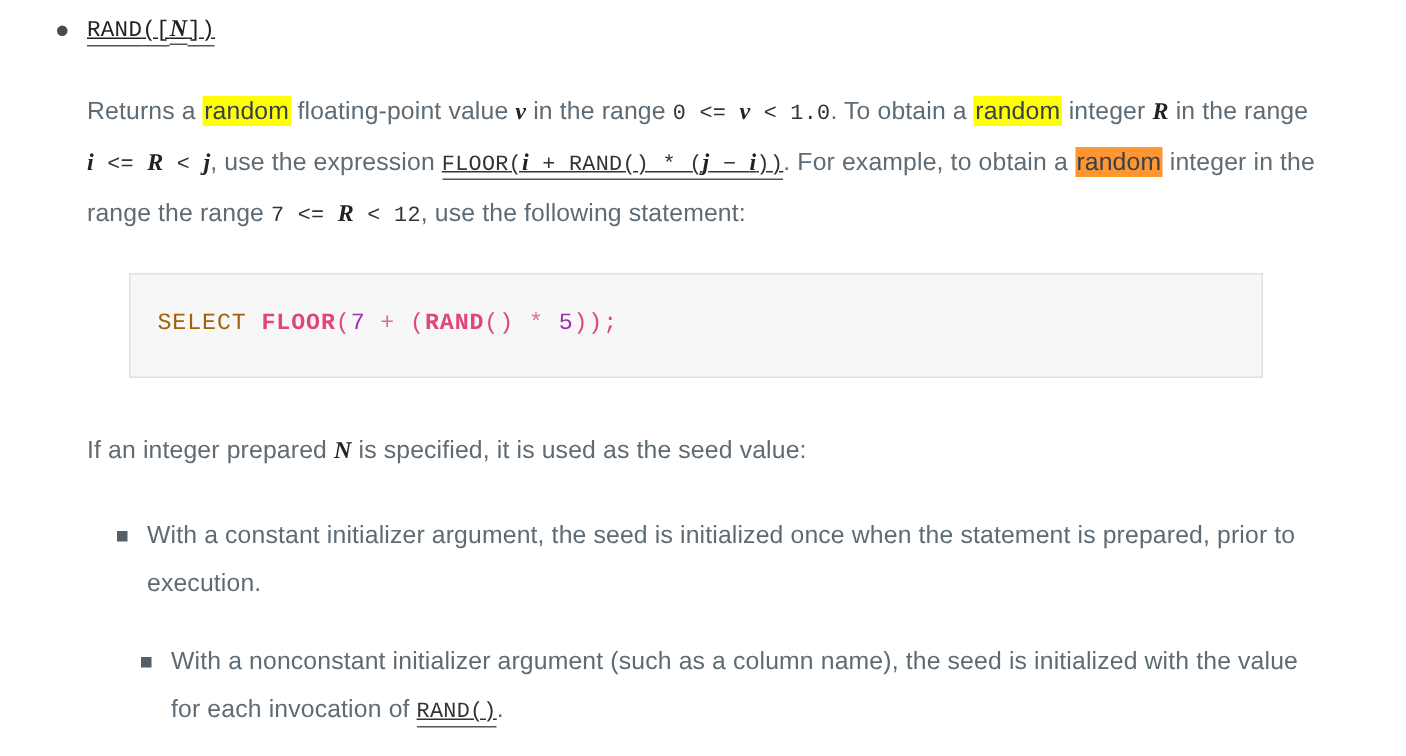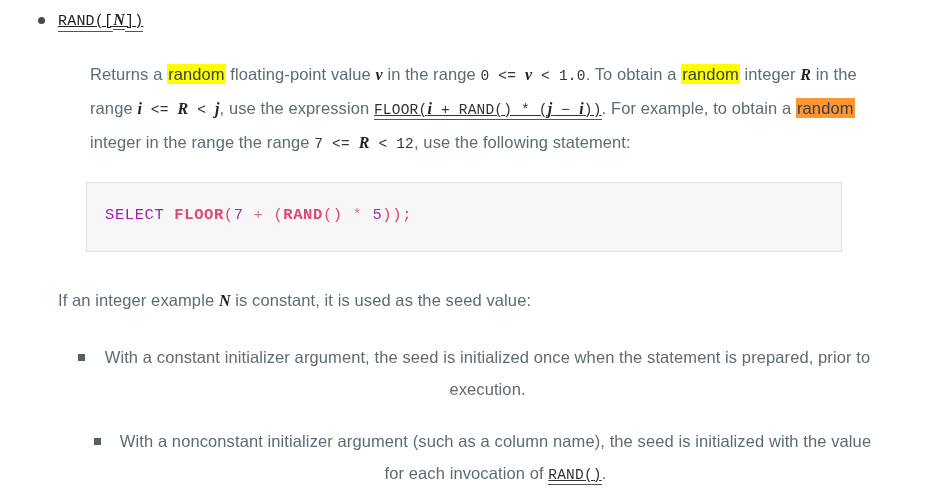--- a/index.html
+++ b/index.html
@@ -63,21 +63,21 @@
 
   
   .para {
     margin: 0;
     padding: 0 60px 0 58px;
     font-size: 16.5px;
     line-height: 32px;
     color: #5f6b74;
     letter-spacing: 0.1px;
   }
-  .para.first { padding-top: 16px; margin-left: 32px; }
+  .para.first { padding-top: 16px; }
 
   .mono {
     font-family: "Liberation Mono", "DejaVu Sans Mono", monospace;
     font-size: 14.5px;
     color: #333333;
     letter-spacing: 0.2px;
   }
   .mono .var,
   .var {
     font-family: "Liberation Serif", "DejaVu Serif", serif;
@@ -119,40 +119,39 @@
     height: 70px;
   }
   .codeblock pre {
     margin: 0;
     font-family: "Liberation Mono", "DejaVu Sans Mono", monospace;
     font-size: 15.5px;
     line-height: 20px;
     letter-spacing: 0.6px;
     white-space: pre;
   }
-  .tok-kw    { color: #a21caf; }
+  .tok-kw    { color: #a16207; }
   .tok-fn    { color: #e0457b; font-weight: bold; }
   .tok-num   { color: #9b2fae; }
   .tok-punct { color: #e0457b; }
   .tok-op    { color: #d9738f; }
 
   
   .sublist {
     list-style: none;
     margin: 0;
     padding: 0;
   }
   .sublist li {
     position: relative;
     padding: 0 60px 0 98px;
     font-size: 16.5px;
     line-height: 32px;
     color: #5f6b74;
     letter-spacing: 0.1px;
-    text-align: center;
   }
   .sublist li + li { margin-top: 20px; margin-left: 16px; }
   .sq-bullet {
     position: absolute;
     left: 78px;
     top: 13px;
     width: 7px;
     height: 7px;
     background: #565e66;
   }
@@ -166,21 +165,21 @@
     <span class="fn-bullet"></span>
     <a class="fn-title" href="#"><span class="link-u">RAND</span><span class="link-u">([</span><span class="var link-u">N</span><span class="link-u">])</span></a>
   </div>
 
   <p class="para first"><span>Returns a </span><span class="hl-yellow">random</span><span> floating-point value </span><span class="var">v</span><span> in the range </span><span class="mono">0 &lt;= </span><span class="var">v</span><span class="mono"> &lt; 1.0</span><span>. To obtain a </span><span class="hl-yellow">random</span><span> integer </span><span class="var">R</span><span> in the range </span><span class="var">i</span><span class="mono"> &lt;= </span><span class="var">R</span><span class="mono"> &lt; </span><span class="var">j</span><span>, use the expression </span><a href="#" class="mono-link"><span>FLOOR(</span><span class="var">i</span><span> + RAND() * (</span><span class="var">j</span><span> − </span><span class="var">i</span><span>))</span></a><span>. For example, to obtain a </span><span class="hl-orange">random</span><span> integer in the range the range </span><span class="mono">7 &lt;= </span><span class="var">R</span><span class="mono"> &lt; 12</span><span>, use the following statement:</span></p>
 
   <div class="codeblock">
     <pre><span class="tok-kw">SELECT</span> <span class="tok-fn">FLOOR</span><span class="tok-punct">(</span><span class="tok-num">7</span><span class="tok-op"> + </span><span class="tok-punct">(</span><span class="tok-fn">RAND</span><span class="tok-punct">()</span><span class="tok-op"> * </span><span class="tok-num">5</span><span class="tok-punct">));</span></pre>
   </div>
 
-  <p class="para" style="margin-top:32px"><span>If an integer example </span><span class="var">N</span><span> is constant, it is used as the seed value:</span></p>
+  <p class="para" style="margin-top:32px"><span>If an integer prepared </span><span class="var">N</span><span> is specified, it is used as the seed value:</span></p>
 
   <ul class="sublist" style="margin-top:24px">
     <li>
       <span class="sq-bullet"></span><span>With a constant initializer argument, the seed is initialized once when the statement is prepared, prior to execution.</span>
     </li>
     <li>
       <span class="sq-bullet"></span><span>With a nonconstant initializer argument (such as a column name), the seed is initialized with the value for each invocation of </span><a href="#" class="mono-link">RAND()</a><span>.</span>
     </li>
   </ul>
 

